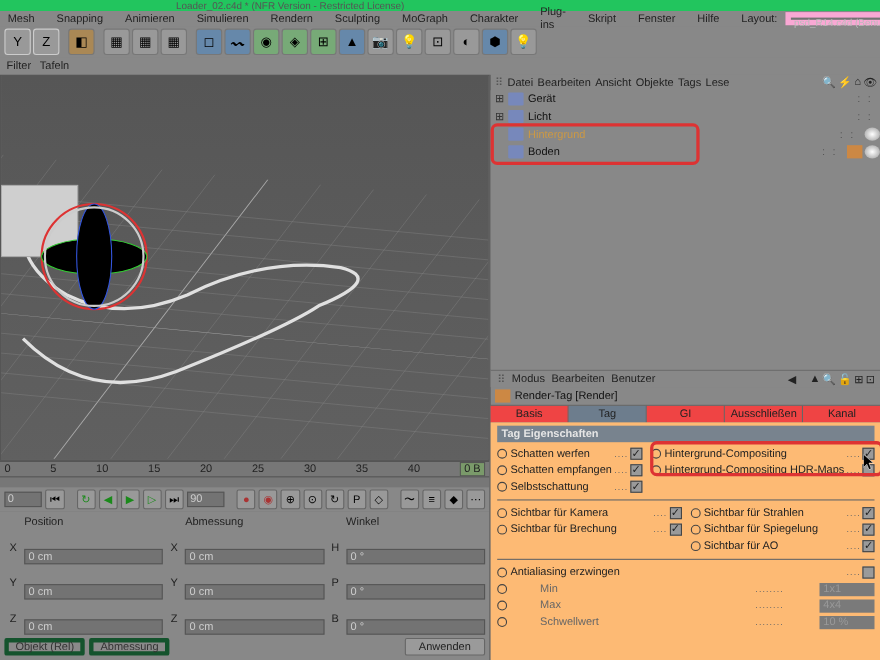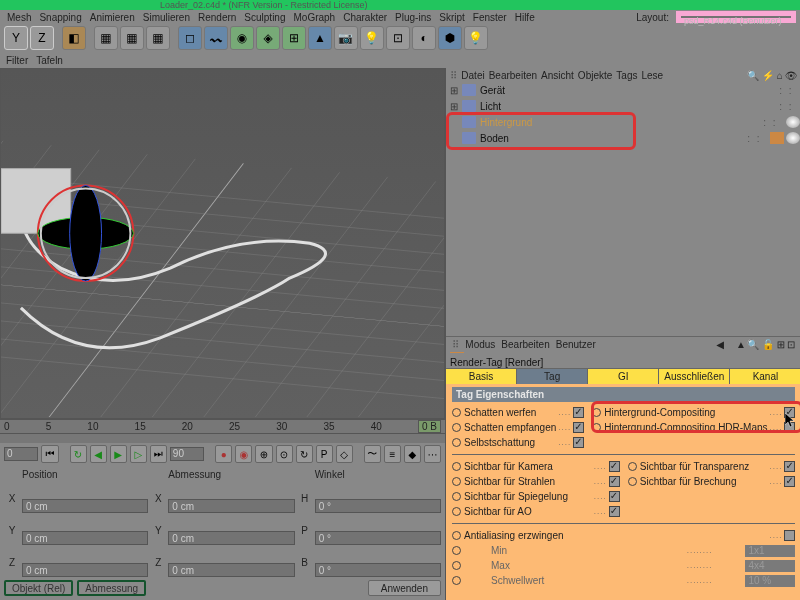--- a/index.html
+++ b/index.html
@@ -1,18 +1,18 @@
 <!DOCTYPE html>
 <html><head>
 <meta charset="utf-8">
 <style>
 * { margin:0; padding:0; box-sizing:border-box; font-family:Arial,sans-serif; font-size:10px; user-select:none; }
 body { width:800px; height:600px; background:#888; overflow:hidden; position:relative; }
 .titlebar { height:10px; background:#22c55e; color:#555; padding-left:160px; line-height:10px; font-size:9px; }
-.menubar { height:14px; background:#888; display:flex; align-items:center; gap:2px; padding:0 4px; color:#222; }
+.menubar { height:14px; background:#888; display:flex; align-items:center; gap:14px; padding:0 4px; color:#222; }
 .menubar span { padding:0 3px; cursor:default; }
 .layout-box { margin-left:auto; display:flex; align-items:center; gap:4px; }
 .layout-field { background:#737373; border:5px solid #f9a8d4; width:120px; height:12px; padding:0 3px; color:#bbb; font-size:9px; }
 .toolbar { height:28px; background:#888; display:flex; align-items:center; gap:2px; padding:2px 4px; }
 .tbtn { width:24px; height:24px; background:#999; border:1px solid #777; border-radius:3px; display:flex; align-items:center; justify-content:center; font-size:12px; }
 .tbtn.o { background:#aa8855; }
 .tbtn.b { background:#6688aa; }
 .tbtn.g { background:#77aa77; }
 .tbtn.w { border-color:#ccc; }
 .sep { width:4px; }
@@ -33,42 +33,42 @@
 .tpbtn { width:20px; height:18px; background:#999; border:1px solid #666; border-radius:2px; display:flex; align-items:center; justify-content:center; }
 .tpbtn.play { color:#1a8a1a; }
 .tpbtn.rec { color:#a33; }
 .spin { width:40px; height:14px; background:#737373; border:1px solid #555; color:#ccc; padding:0 2px; }
 .coords { background:#888; padding:2px; }
 .coord-head { display:grid; grid-template-columns:16px 1fr 16px 1fr 16px 1fr; gap:2px; padding:2px; color:#222; }
 .coord-row { display:grid; grid-template-columns:16px 1fr 16px 1fr 16px 1fr; gap:2px; padding:1px 2px; align-items:center; }
 .coord-row .lbl { text-align:center; color:#222; }
 .coord-row input { background:#737373; border:1px solid #555; color:#ccc; height:14px; padding:0 3px; width:100%;margin-top:16px; }
 .coord-foot { display:flex; gap:4px; padding:2px; }
-.dd { background:#8a8a8a; border:2px solid #14532d; height:16px; padding:0 6px; color:#333; border-radius:2px; display:flex; align-items:center; }
+.dd { background:#8a8a8a; border:4px solid #14532d; height:16px; padding:0 6px; color:#333; border-radius:2px; display:flex; align-items:center; }
 .btn-apply { background:#9a9a9a; border:1px solid #666; height:16px; padding:0 12px; color:#222; border-radius:2px; }
 .right { flex:1; display:flex; flex-direction:column; background:#888; border-left:1px solid #555; }
 .obj-menu { height:14px; display:flex; align-items:center; gap:4px; padding:0 4px; color:#222; font-size:9px; }
 .obj-menu .ico { margin-left:auto; display:flex; gap:2px; }
 .obj-tree { flex:0 0 254px; background:#888; position:relative; }
 .tree-row { display:flex; align-items:center; height:16px; padding-left:4px; }
 .tree-row .exp { width:10px; color:#333; }
 .tree-row .ico2 { width:14px; height:12px; background:#78b; margin:0 2px; border-radius:1px; }
 .tree-row .nm { flex:1; color:#111; padding-left:2px; }
 .tree-row .nm.sel { color:#c94; }
 .tree-row .dots { width:30px; text-align:center; color:#555; letter-spacing:2px; }
 .tree-row .tag { width:14px; height:12px; margin:0 1px; }
 .tree-row .tag.r { background:#c84; }
 .tree-row .tag.s { background:radial-gradient(#fff,#999); border-radius:50%; }
 .redbox { position:absolute; border:3px solid #d33; border-radius:6px; pointer-events:none; }
 .attr-menu { height:16px; background:#888; display:flex; align-items:center; gap:6px; padding:0 6px; color:#222; font-size:9px; border-top:1px solid #666; }
 .attr-menu .ricons { margin-left:auto; display:flex; gap:2px; }
-.attr-title { height:16px; display:flex; gap:4px; padding:0 4px; color:#111;flex-direction:column; }
+.attr-title { height:16px; display:flex; align-items:center; gap:4px; padding:0 4px; color:#111; }
 .attr-title .ticon { width:14px; height:12px; background:#c84; }
 .tabs { display:flex; height:16px; border-top:1px solid #666; }
-.tab { flex:1; background:#fde047; text-align:center; line-height:16px; color:#222; border-right:1px solid #666; }
+.tab { flex:1; background:#ef4444; text-align:center; line-height:16px; color:#222; border-right:1px solid #666; }
 .tab.active { background:#6d7d8d; }
 .attr-body { flex:1; background:#fdba74; overflow:hidden; padding:3px 6px; position:relative; }
 .section-h { background:#78838e; color:#e5e5e5; padding:2px 4px; font-weight:bold; margin-bottom:3px; }
 .prop-grid { display:grid; grid-template-columns:1fr 1fr; column-gap:8px; }
 .prop { display:flex; align-items:center; height:15px; color:#222; }
 .prop .rad { width:9px; height:9px; border:1px solid #444; border-radius:50%; margin-right:3px; flex-shrink:0; }
 .prop .plbl { flex:1; white-space:nowrap; overflow:hidden; }
 .prop .dots2 { color:#666; letter-spacing:1px; margin:0 2px; flex-shrink:0; font-size:8px; }
 .prop .chk { width:11px; height:11px; border:1px solid #444; background:#9a9a9a; flex-shrink:0; position:relative; }
 .prop .chk.on::after { content:"✓"; position:absolute; top:-2px; left:0; font-size:10px; color:#222; }
@@ -364,26 +364,20 @@
       <div class="divider"></div>
       <div class="prop-grid" id="pg2">
           <div class="prop">
             <span class="rad"></span>
             <span class="plbl">Sichtbar für Kamera</span>
             <span class="dots2">....</span>
             <div class="chk on"></div>
           </div>
           <div class="prop">
             <span class="rad"></span>
-            <span class="plbl">Sichtbar für Transparenz</span>
-            <span class="dots2">....</span>
-            <div class="chk on"></div>
-          </div>
-          <div class="prop">
-            <span class="rad"></span>
             <span class="plbl">Sichtbar für Strahlen</span>
             <span class="dots2">....</span>
             <div class="chk on"></div>
           </div>
           <div class="prop">
             <span class="rad"></span>
             <span class="plbl">Sichtbar für Brechung</span>
             <span class="dots2">....</span>
             <div class="chk on"></div>
           </div>

